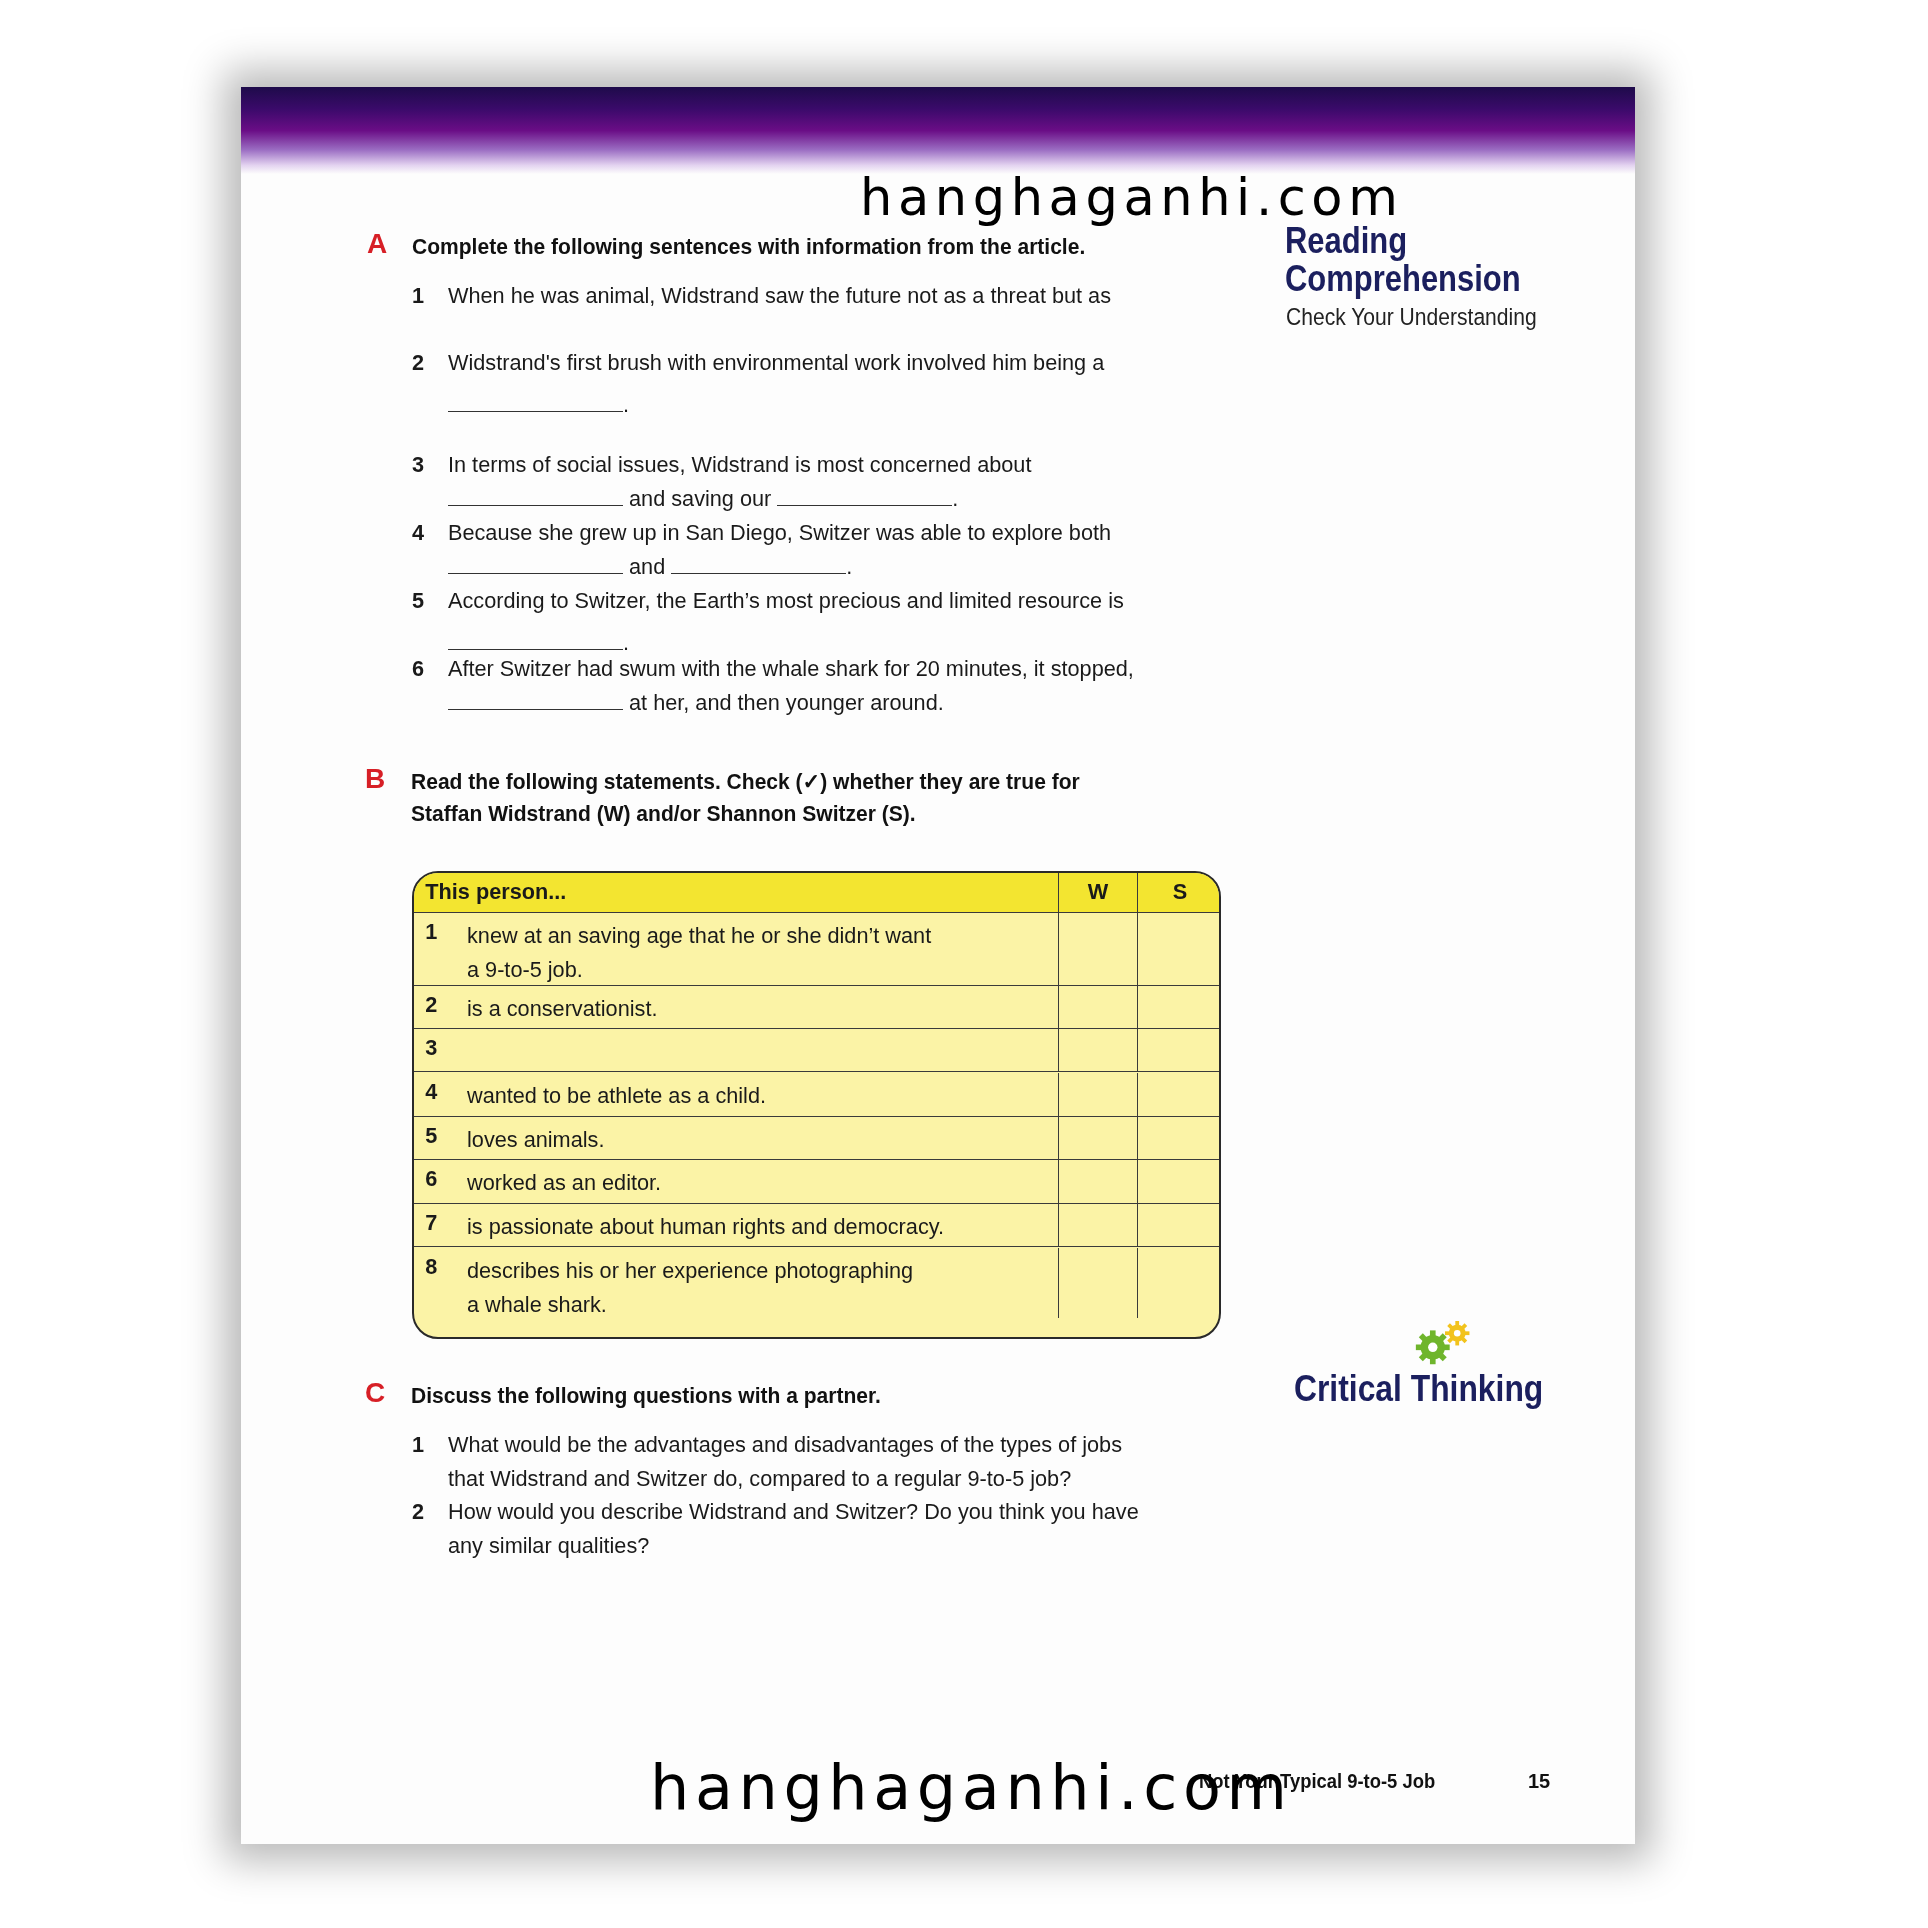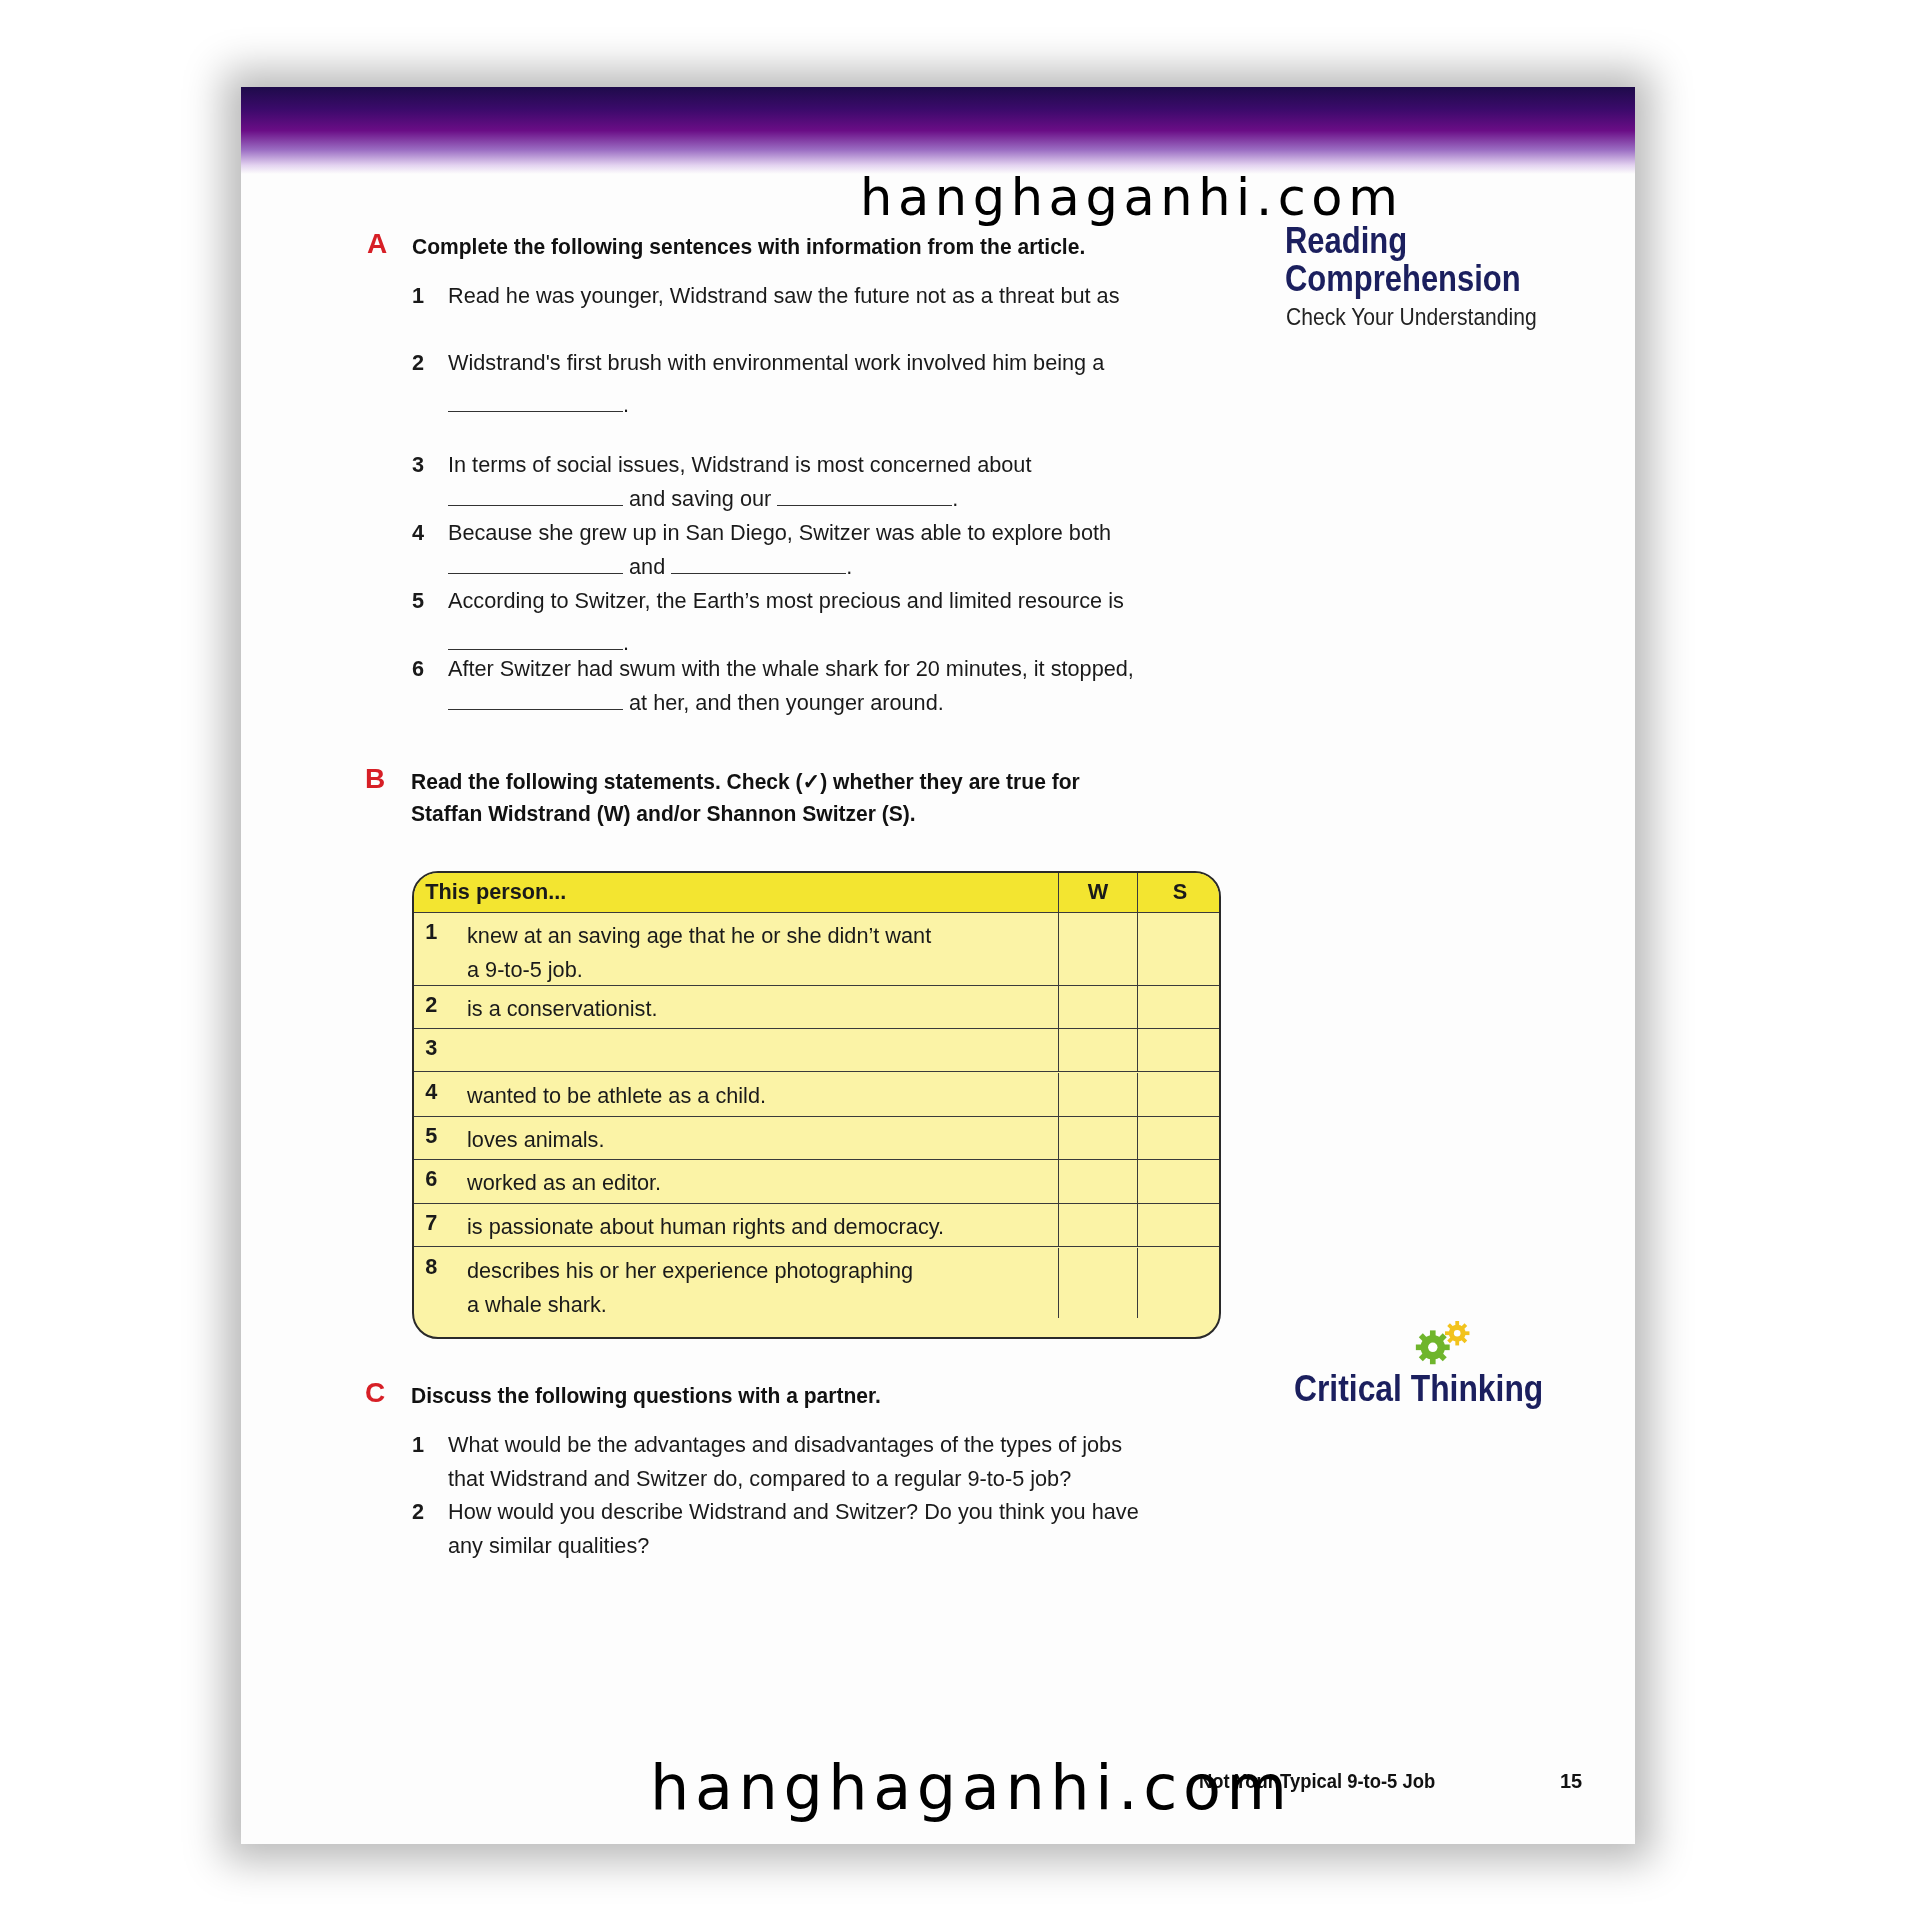--- a/index.html
+++ b/index.html
@@ -46,21 +46,21 @@
     .trow.last { border-bottom: none; }
     .thead { background: #f3e530; top: 0; height: 40px; border-bottom: 1.9px solid #3a3a3a; }
     .cell-w { position: absolute; left: 644px; top: 0; width: 79px; height: 100%; border-left: 1.9px solid #3a3a3a; box-sizing: border-box; }
     .cell-s { position: absolute; left: 723px; top: 0; width: 85px; height: 100%; border-left: 1.9px solid #3a3a3a; box-sizing: border-box; }
     .th-text { position: absolute; left: 11.3px; top: 5.6px; font-weight: 700; font-size: 21.7px; }
     .th-ws { position: absolute; width: 100%; text-align: center; top: 5.6px; font-weight: 700; font-size: 21.7px; }
     .rnum { position: absolute; left: 11.3px; top: 5.6px; font-weight: 700; font-size: 21.7px; }
     .rtxt { position: absolute; left: 53px; top: 5.6px; font-size: 21.7px; line-height: 34px; width: 565px; }
 
     .footer-title { position: absolute; left: 1199px; top: 1770px; font-weight: 700; font-size: 20px; color: #111; transform: scaleX(0.92); transform-origin: left; white-space: nowrap; }
-    .footer-page { position: absolute; left: 1528px; top: 1770px; font-weight: 700; font-size: 20px; color: #111; margin-left: 32px; }
+    .footer-page { position: absolute; left: 1528px; top: 1770px; font-weight: 700; font-size: 20px; color: #111; }
   </style>
 </head>
 <body>
 
 <div class="page">
   <div class="banner"></div>
 </div>
 
 <div class="watermark wm-top">hanghaganhi.com</div>
 
@@ -101,21 +101,21 @@
   </g>
 </svg>
 <div class="side-title ct-title">Critical Thinking</div>
 
 <div class="sec-letter" style="left:367px; top:228px;">A</div>
 <div class="sec-title" style="left:412px; top:231px;">Complete the following sentences with information from the article.</div>
 
 <div class="item" style="top:279px;">
   <span class="num">1</span>
   <div class="txt">
-    <div>Read he was younger, Widstrand saw the future not as a threat but as</div>
+    <div>When he was animal, Widstrand saw the future not as a threat but as</div>
   </div>
 </div>
 
 <div class="item" style="top:346px;">
   <span class="num">2</span>
   <div class="txt">
     <div>Widstrand's first brush with environmental work involved him being a</div>
     <div style="margin-top:7.5px;"><span class="blank"></span><span>.</span></div>
   </div>
 </div>

